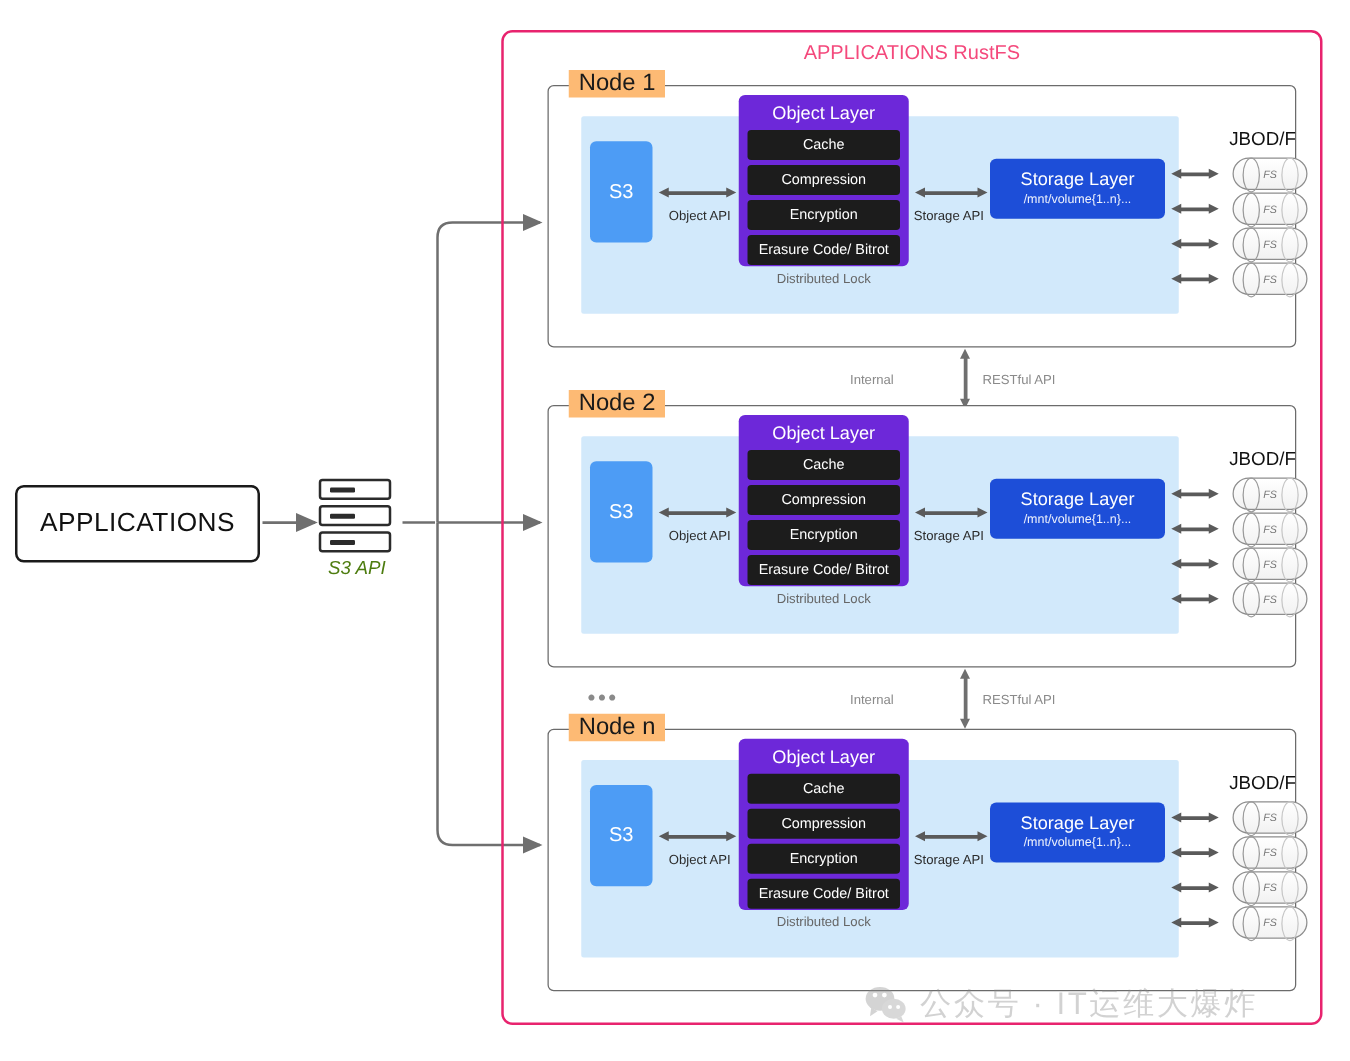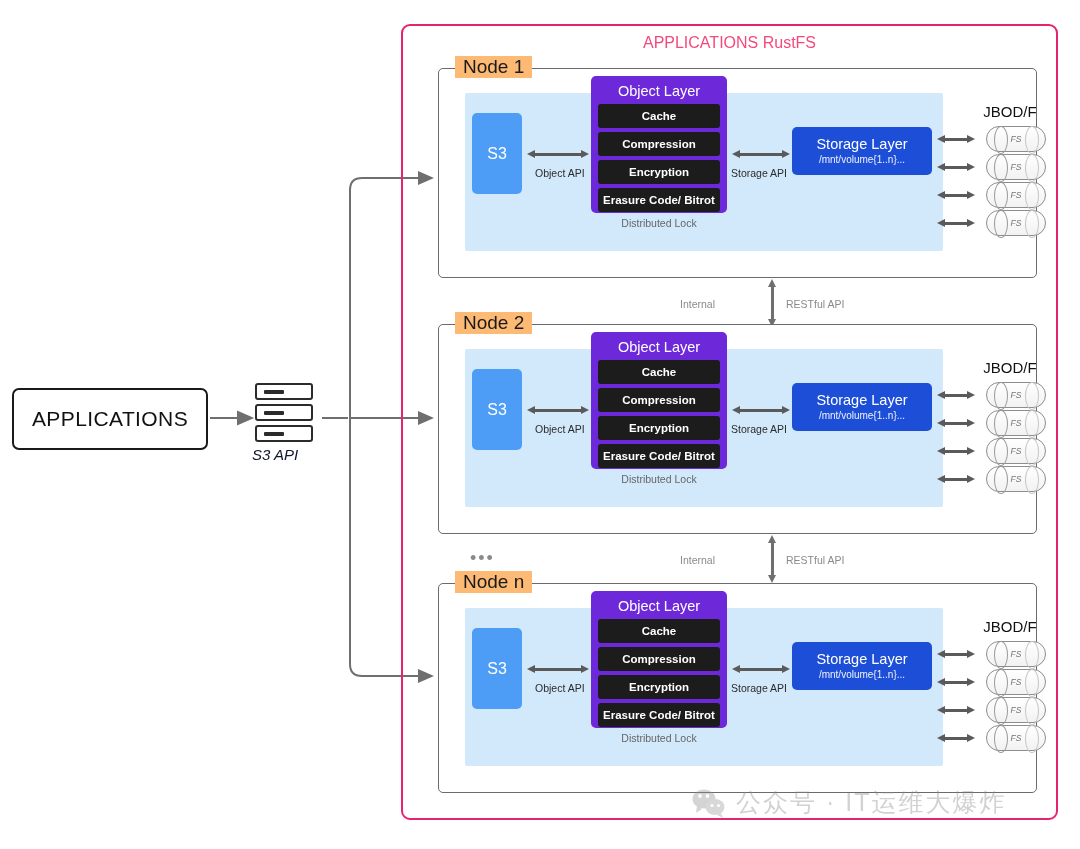--- a/index.html
+++ b/index.html
@@ -44,22 +44,22 @@
   }
   .server-bar::before {
     content: "";
     position: absolute; left: 7px; top: 4.5px;
     width: 20px; height: 4px;
     background: #2b2b2b; border-radius: 1px;
   }
   .s3api-label {
     font-style: italic;
     font-size: 15px;
-    color: #0f172a;
-    text-align: left;
+    color: #4d7c0f;
+    text-align: center;
     margin-top: 3px;
     margin-left: -3px;
   }
 
   
   .dist-frame {
     position: absolute;
     left: 401px; top: 24px;
     width: 657px; height: 796px;
     border: 2.5px solid #e8236e;
@@ -134,21 +134,20 @@
   }
   .ol-item {
     background: #1c1c1c;
     color: #fff;
     font-size: 11.5px;
     border-radius: 3px;
     height: 24px;
     display: flex; align-items: center; justify-content: center;
     margin-bottom: 4px;
     white-space: nowrap;
-    font-weight: bold;
   }
   .dist-lock {
     position: absolute;
     left: 152px; top: 148px;
     width: 136px;
     text-align: center;
     font-size: 10.5px;
     color: #666;
   }
 

